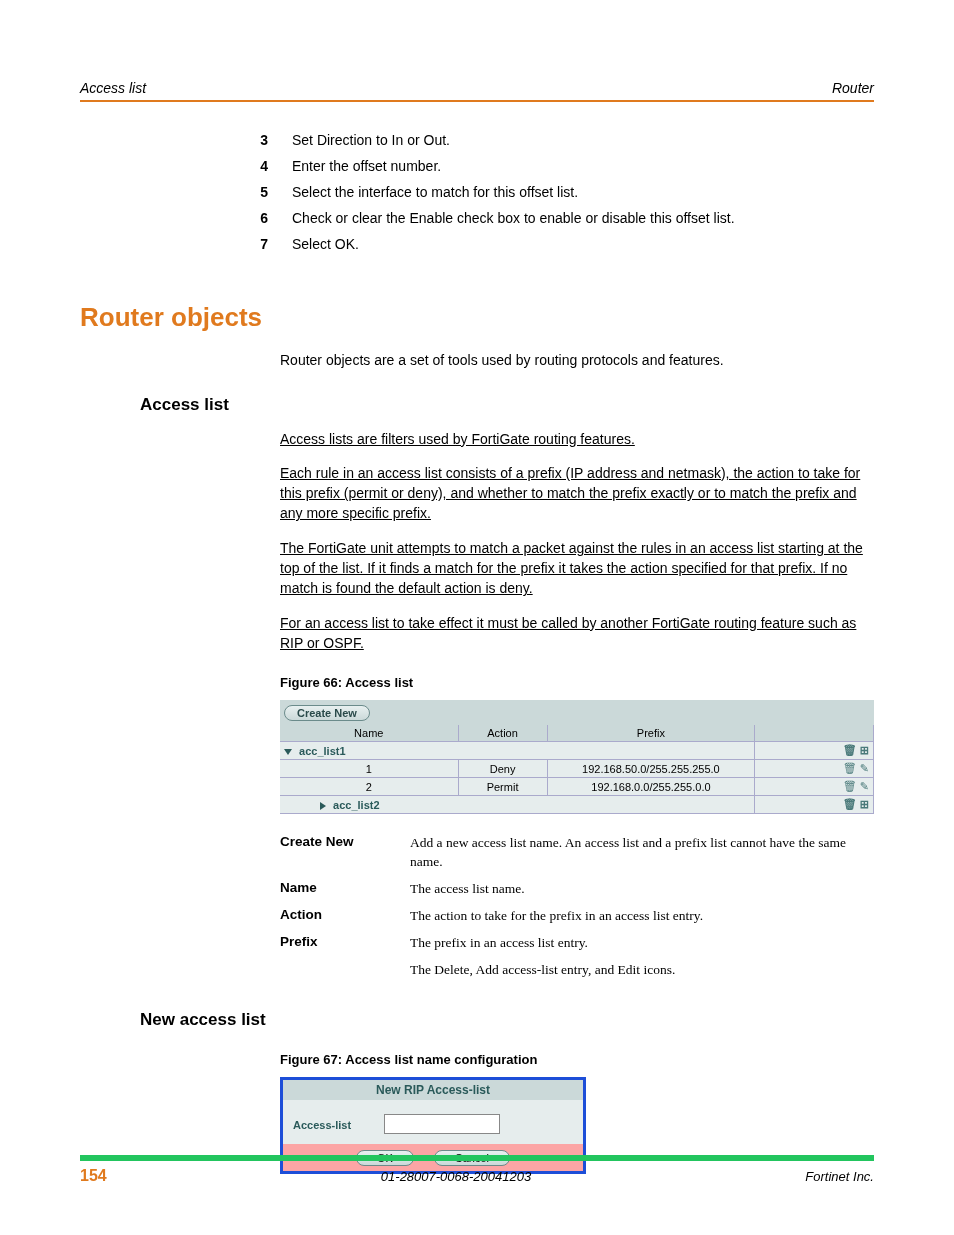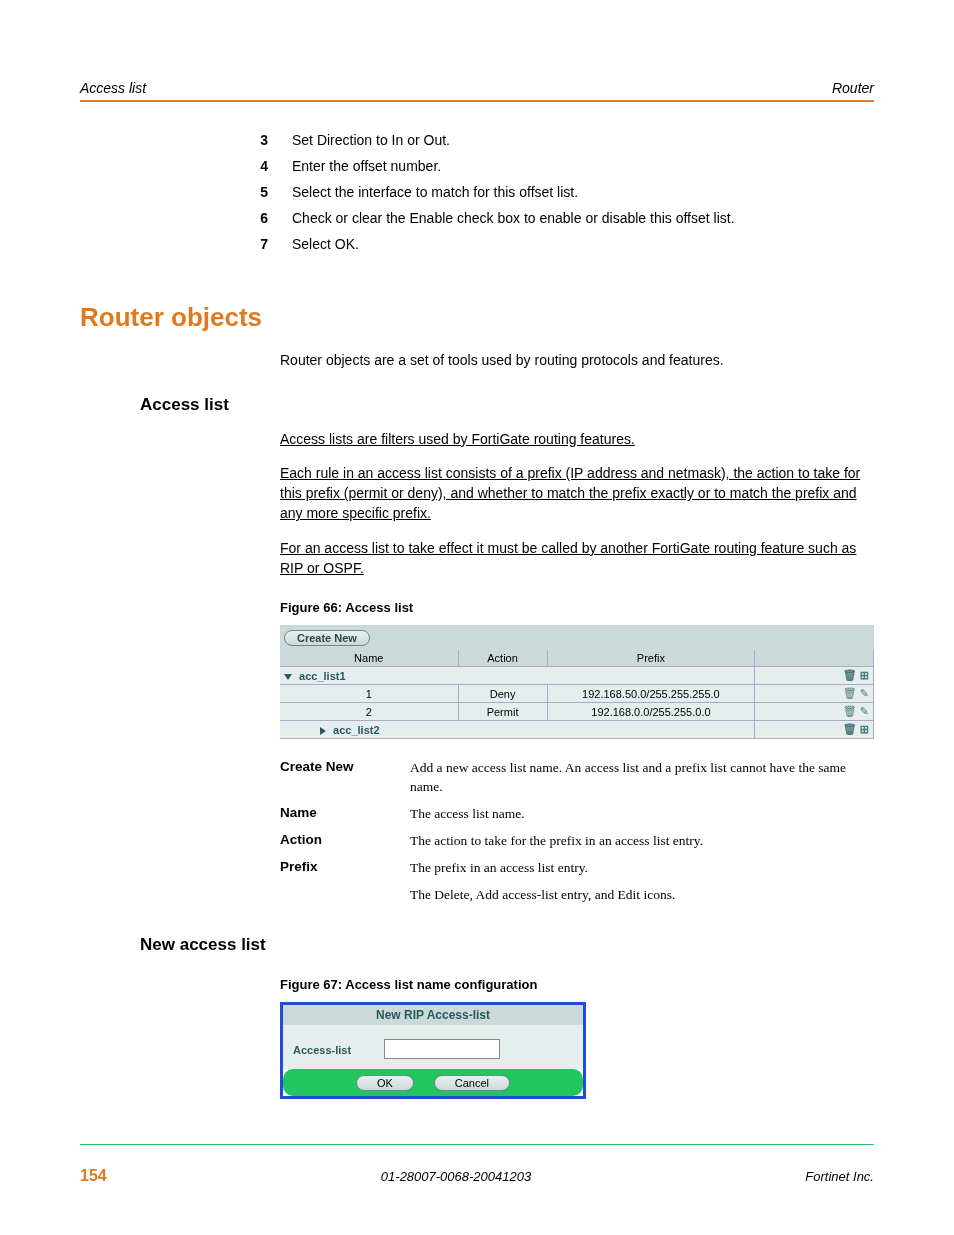--- a/index.html
+++ b/index.html
@@ -168,46 +168,45 @@
   }
   .fig67-row { font-size:11px; color:#2a5a5a; font-weight:bold; }
   .fig67-row input {
     width: 110px;
     height: 16px;
     margin-left: 30px;
     border:1px solid #888;
     background:#fff;
   }
   .fig67-buttons {
-    background:#22c55e;
+    background:#fca5a5;
     text-align:center;
     padding:5px 0;
-    border-radius:10px;
   }
   .pill-btn {
     display:inline-block;
     border:1px solid #6b8b8b;
     border-radius:12px;
     padding:1px 20px;
     font-size:11px;
     margin:0 8px;
     background:linear-gradient(#e8f0f0,#cbd9d9);
   }
 
   
   .footer {
     position: absolute;
     bottom: 50px;
     left: 80px;
     right: 80px;
     display:flex;
     justify-content:space-between;
     align-items:center;
-    border-top: 1px solid #22c55e;
-    padding-top:22px;
+    border-top: 6px solid #22c55e;
+    padding-top:6px;
     font-size:13px;
   }
   .footer .page-num {
     color:#e07a1e;
     font-weight:bold;
     font-size:16px;
   }
   .footer .doc-id { font-style:italic; }
   .footer .company { font-style:italic; }
 </style>
@@ -243,20 +242,21 @@
       <span class="step-text">Select OK.</span>
     </div>
   </div>
 
   <h1 class="section-title">Router objects</h1>
   <div class="intro">Router objects are a set of tools used by routing protocols and features.</div>
 
   <h2 class="subsection">Access list</h2>
   <div class="para">Access lists are filters used by FortiGate routing features.</div>
   <div class="para">Each rule in an access list consists of a prefix (IP address and netmask), the action to take for this prefix (permit or deny), and whether to match the prefix exactly or to match the prefix and any more specific prefix.</div>
+  <div class="para">The FortiGate unit attempts to match a packet against the rules in an access list starting at the top of the list. If it finds a match for the prefix it takes the action specified for that prefix. If no match is found the default action is deny.</div>
   <div class="para">For an access list to take effect it must be called by another FortiGate routing feature such as RIP or OSPF.</div>
 
   <div class="figure-caption">Figure 66: Access list</div>
 
   <div class="fig66">
     <div class="create-new-bar">
       <span class="create-new-btn">Create New</span>
     </div>
     <table class="access-table">
       <tbody>

